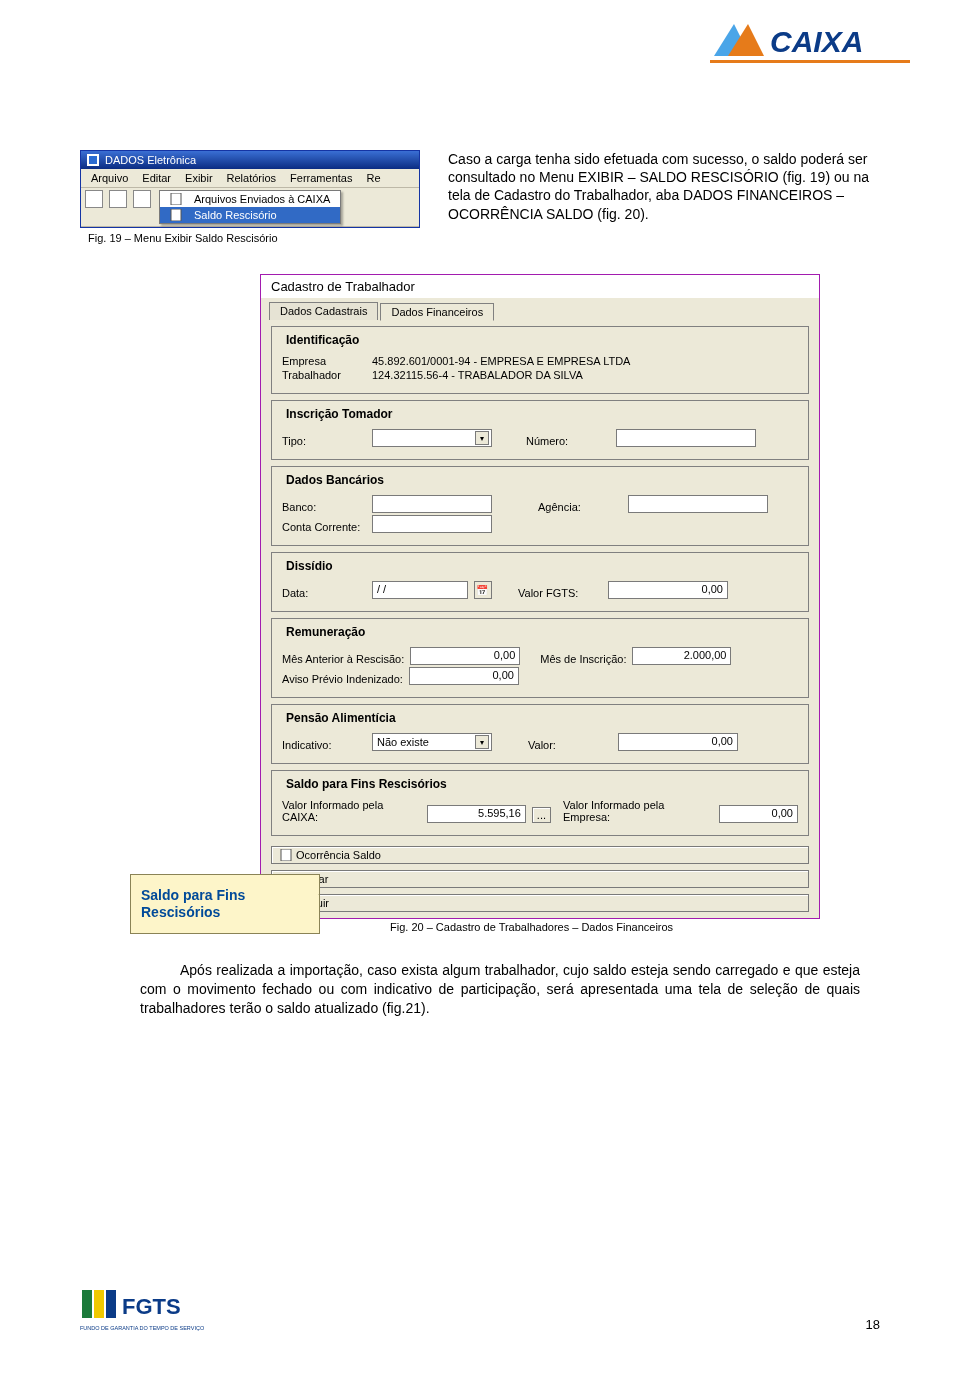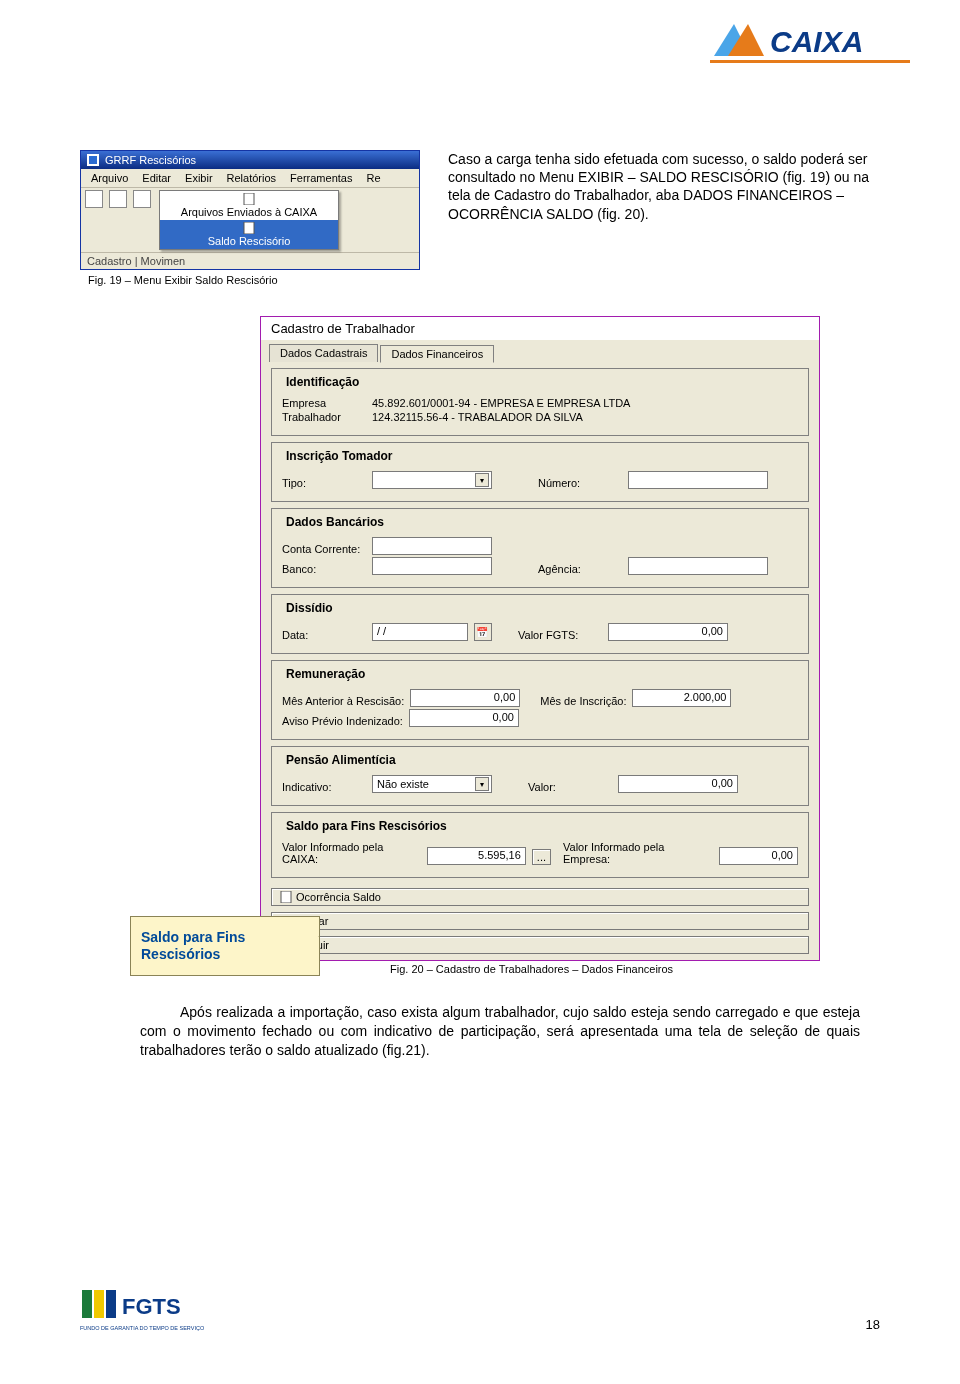--- a/index.html
+++ b/index.html
@@ -56,21 +56,21 @@
   .toolbar .tbicons { display: flex; gap: 6px; }
   .tbicon { width: 18px; height: 18px; border: 1px solid #888; background: #fff; }
   .submenu {
     margin-left: 8px;
     background: #fff;
     border: 1px solid #7a7a7a;
     box-shadow: 2px 2px 2px rgba(0,0,0,.3);
     min-width: 180px;
     font-size: 11px;
   }
-  .submenu div { padding: 2px 10px; display: flex; align-items: center; gap: 1px; flex-direction: column; }
+  .submenu div { padding: 2px 10px; display: flex; align-items: center; gap: 12px; }
   .submenu .hl { background: #316ac5; color: #fff; }
   .statusline {
     background: #ece9d8;
     padding: 2px 6px;
     font-size: 11px;
     color: #444;
   }
   .cap1 { font-size: 11px; margin-top: 4px; margin-left: 8px; }
   .para1 {
     flex: 1;
@@ -213,21 +213,21 @@
 <div class="page">
 
   <div class="row1">
     <div>
       <div class="shot1">
         <div class="titlebar">
           <svg width="12" height="12">
               <rect width="12" height="12" fill="#fff"></rect>
               <path d="M2 2h8v8H2z" fill="#2b6bd1"></path>
             </svg>
-          <span>GRRF Rescisórios</span>
+          <span>DADOS Eletrônica</span>
         </div>
         <div class="menubar">
           <span>Arquivo</span>
           <span>Editar</span>
           <span>Exibir</span>
           <span>Relatórios</span>
           <span>Ferramentas</span>
           <span>Re</span>
         </div>
         <div class="toolbar">
@@ -244,21 +244,20 @@
               <span>Arquivos Enviados à CAIXA</span>
             </div>
             <div class="hl">
               <svg width="12" height="12">
                   <rect width="10" height="12" x="1" fill="#fff" stroke="#555"></rect>
                 </svg>
               <span>Saldo Rescisório</span>
             </div>
           </div>
         </div>
-        <div class="statusline">Cadastro  | Movimen</div>
       </div>
       <div class="cap1">Fig. 19 – Menu Exibir Saldo Rescisório</div>
     </div>
     <div class="para1">Caso a carga tenha sido efetuada com sucesso, o saldo poderá ser consultado no Menu EXIBIR – SALDO RESCISÓRIO (fig. 19) ou na tela de Cadastro do Trabalhador, aba DADOS FINANCEIROS – OCORRÊNCIA SALDO (fig. 20).</div>
   </div>
 
   <div class="shot2wrap">
 
     <div class="shot2">
       <div class="tabhead">Cadastro de Trabalhador</div>
@@ -280,36 +279,36 @@
       </div>
 
       <div class="fieldset">
         <div class="legend">Inscrição Tomador</div>
         <div class="frow">
           <span class="lbl">Tipo:</span>
           <span class="sel" style="width:120px">
             <span></span>
             <span class="dd">▾</span>
           </span>
-          <span class="lbl" style="margin-left:40px">Número:</span>
+          <span class="lbl" style="margin-left:28px">Número:</span>
           <span class="inp" style="width:140px"></span>
         </div>
       </div>
 
       <div class="fieldset">
         <div class="legend">Dados Bancários</div>
-        <div class="frow">
-          <span class="lbl">Conta Corrente:</span>
-          <span class="inp" style="width:120px"></span>
-        </div>
         <div class="frow">
           <span class="lbl">Banco:</span>
           <span class="inp" style="width:120px"></span>
           <span class="lbl" style="margin-left:40px">Agência:</span>
           <span class="inp" style="width:140px"></span>
+        </div>
+        <div class="frow">
+          <span class="lbl">Conta Corrente:</span>
+          <span class="inp" style="width:120px"></span>
         </div>
       </div>
 
       <div class="fieldset">
         <div class="legend">Dissídio</div>
         <div class="frow">
           <span class="lbl">Data:</span>
           <span class="inp" style="width:96px; text-align:left">  /  /</span>
           <span style="width:18px;height:18px;border:1px solid #7a7a7a;background:#ece9d8;display:inline-flex;align-items:center;justify-content:center;font-size:10px">📅</span>
           <span class="lbl" style="margin-left:20px">Valor FGTS:</span>

